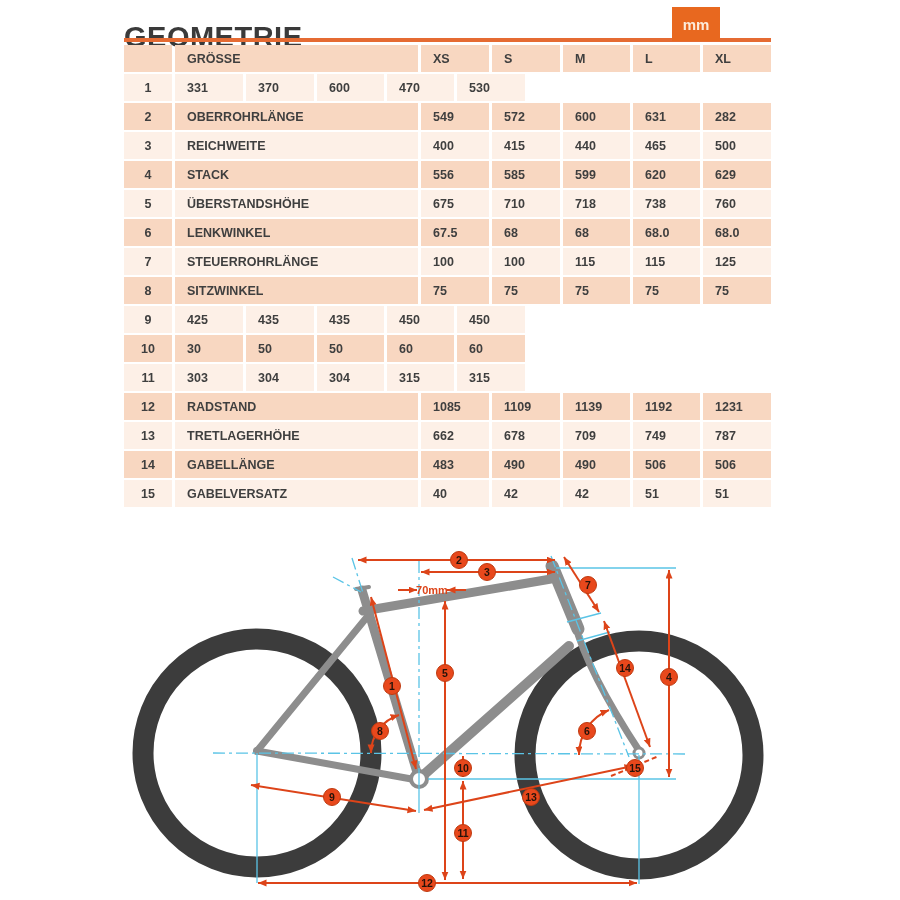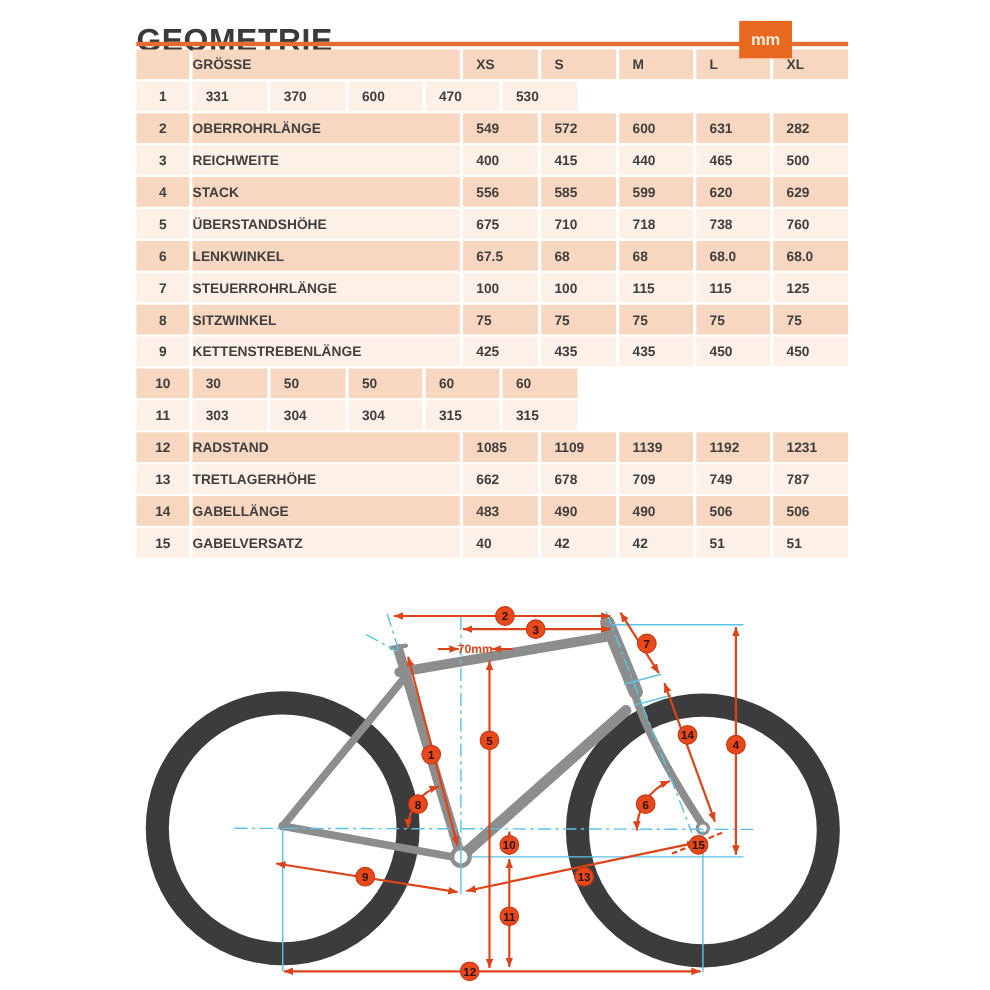--- a/index.html
+++ b/index.html
@@ -3,26 +3,26 @@
 <meta charset="utf-8">
 <style>
   html,body{margin:0;padding:0;background:#fff;}
   body{width:900px;height:900px;position:relative;font-family:"Liberation Sans",sans-serif;
        -webkit-font-smoothing:antialiased;color:#3f3f3f;overflow:hidden;}
   .page-title{position:absolute;left:124px;top:2px;font-size:29px;font-weight:700;
               letter-spacing:.5px;color:#3a3a3a;}
   .title-rule{position:absolute;left:124px;top:38px;width:647px;height:4px;background:#e56b33;}
   .unit-badge{position:absolute;left:672px;top:7px;width:48px;height:34px;background:#e8681f;
               display:flex;align-items:center;justify-content:center;font-size:15px;font-weight:700;
-              color:#fcebd9;z-index:2;margin-top:12px;}
+              color:#fcebd9;z-index:2;}
   .geo-table{position:absolute;left:124px;top:45px;width:647px;display:flex;flex-direction:column;gap:2px;}
   .trow{display:flex;gap:3px;height:27px;}
   .cell{display:flex;align-items:center;font-size:12.5px;font-weight:700;color:#3f3f3f;}
   .cell.num{width:48px;justify-content:center;}
-  .cell.label{width:243px;box-sizing:border-box;}
+  .cell.label{width:243px;padding-left:12px;box-sizing:border-box;}
   .cell.val{width:68px;padding-left:12px;box-sizing:border-box;}
   .cell.v2{width:68px}.cell.v3{width:67px}.cell.v4{width:67px}
   .trow.dark .cell{background:#f8d7c1;}
   .trow.light .cell{background:#fdf0e7;}
   .diagram{position:absolute;left:0;top:535px;}
   .wheel{fill:none;stroke:#3c3c3c;stroke-width:21;}
   .frame{stroke:#8d8d8d;fill:none;stroke-linecap:round;}
   .cy{stroke:#5ac4e6;stroke-width:1.3;fill:none;}
   .cyd{stroke:#5ac4e6;stroke-width:1.3;fill:none;stroke-dasharray:12 4 3 4;}
   .dim{stroke:#dd4419;stroke-width:2;fill:none;}
@@ -125,21 +125,20 @@
     <div class="cell label">SITZWINKEL</div>
     <div class="cell val">75</div>
     <div class="cell val v2">75</div>
     <div class="cell val v3">75</div>
     <div class="cell val v4">75</div>
     <div class="cell val">75</div>
   </div>
 
   <div class="trow light">
     <div class="cell num">9</div>
-    <div class="cell label">KETTENSTREBENLÄNGE</div>
     <div class="cell val">425</div>
     <div class="cell val v2">435</div>
     <div class="cell val v3">435</div>
     <div class="cell val v4">450</div>
     <div class="cell val">450</div>
   </div>
 
   <div class="trow dark">
     <div class="cell num">10</div>
     <div class="cell val">30</div>

